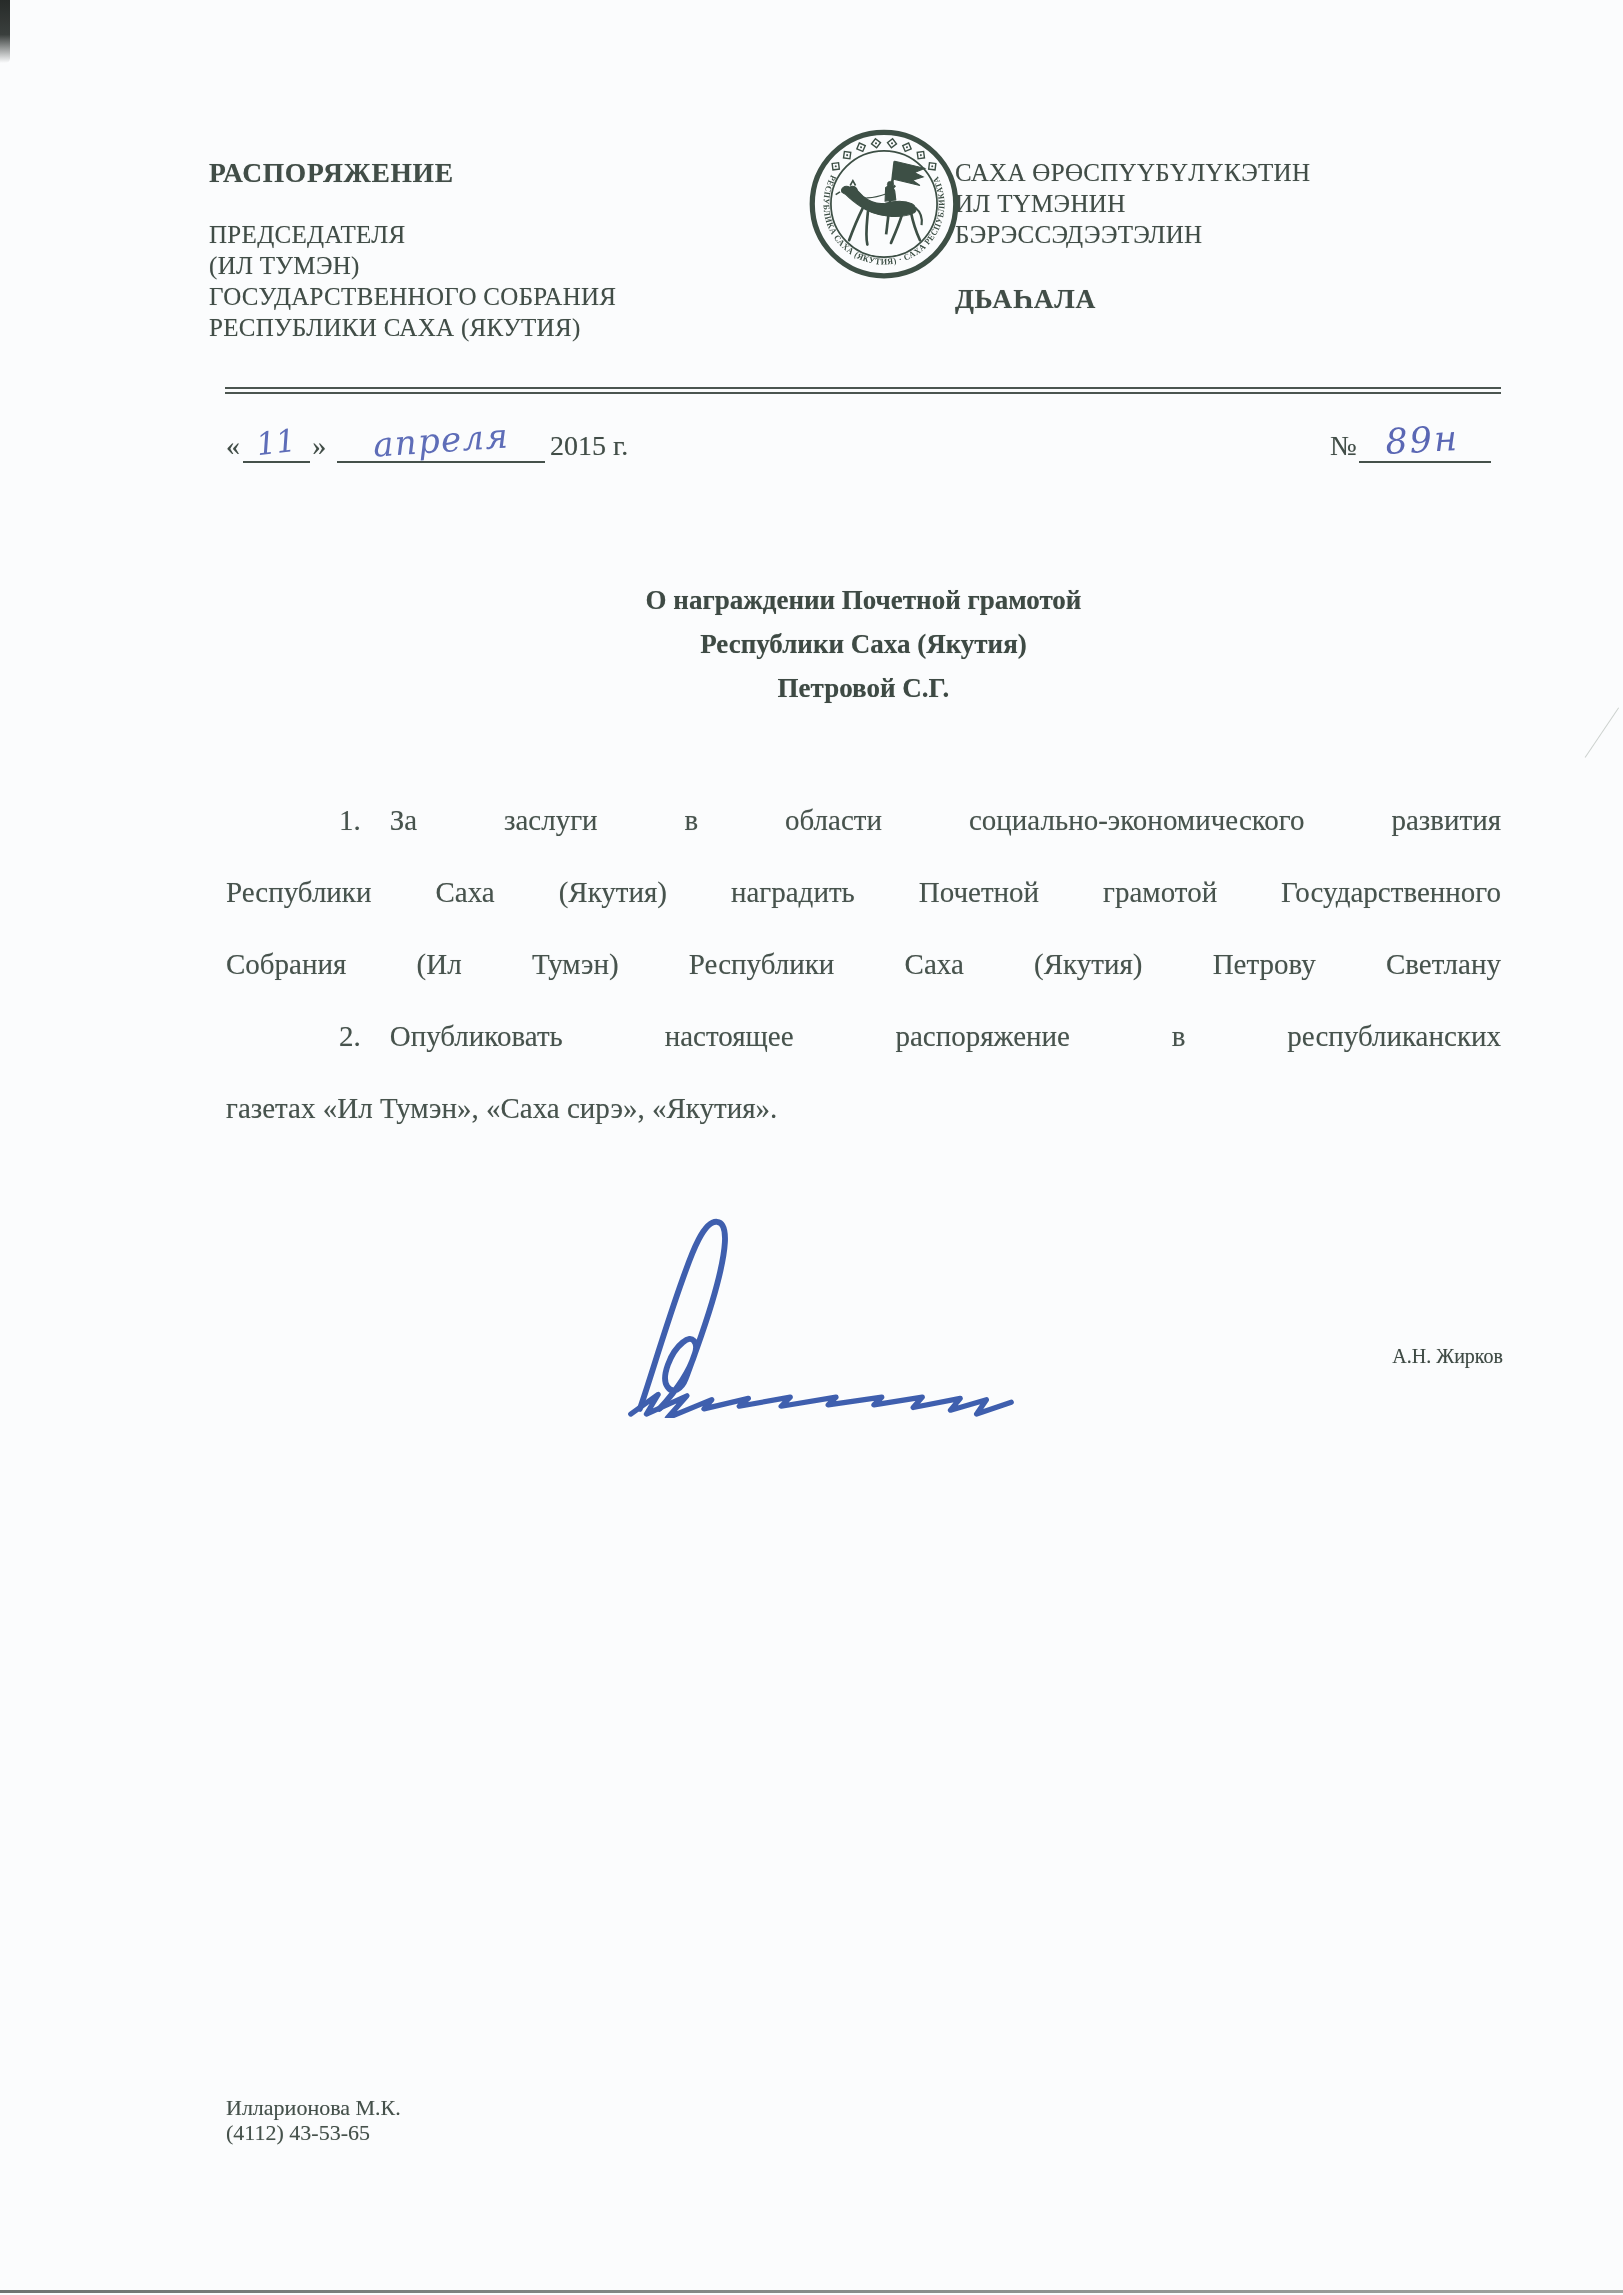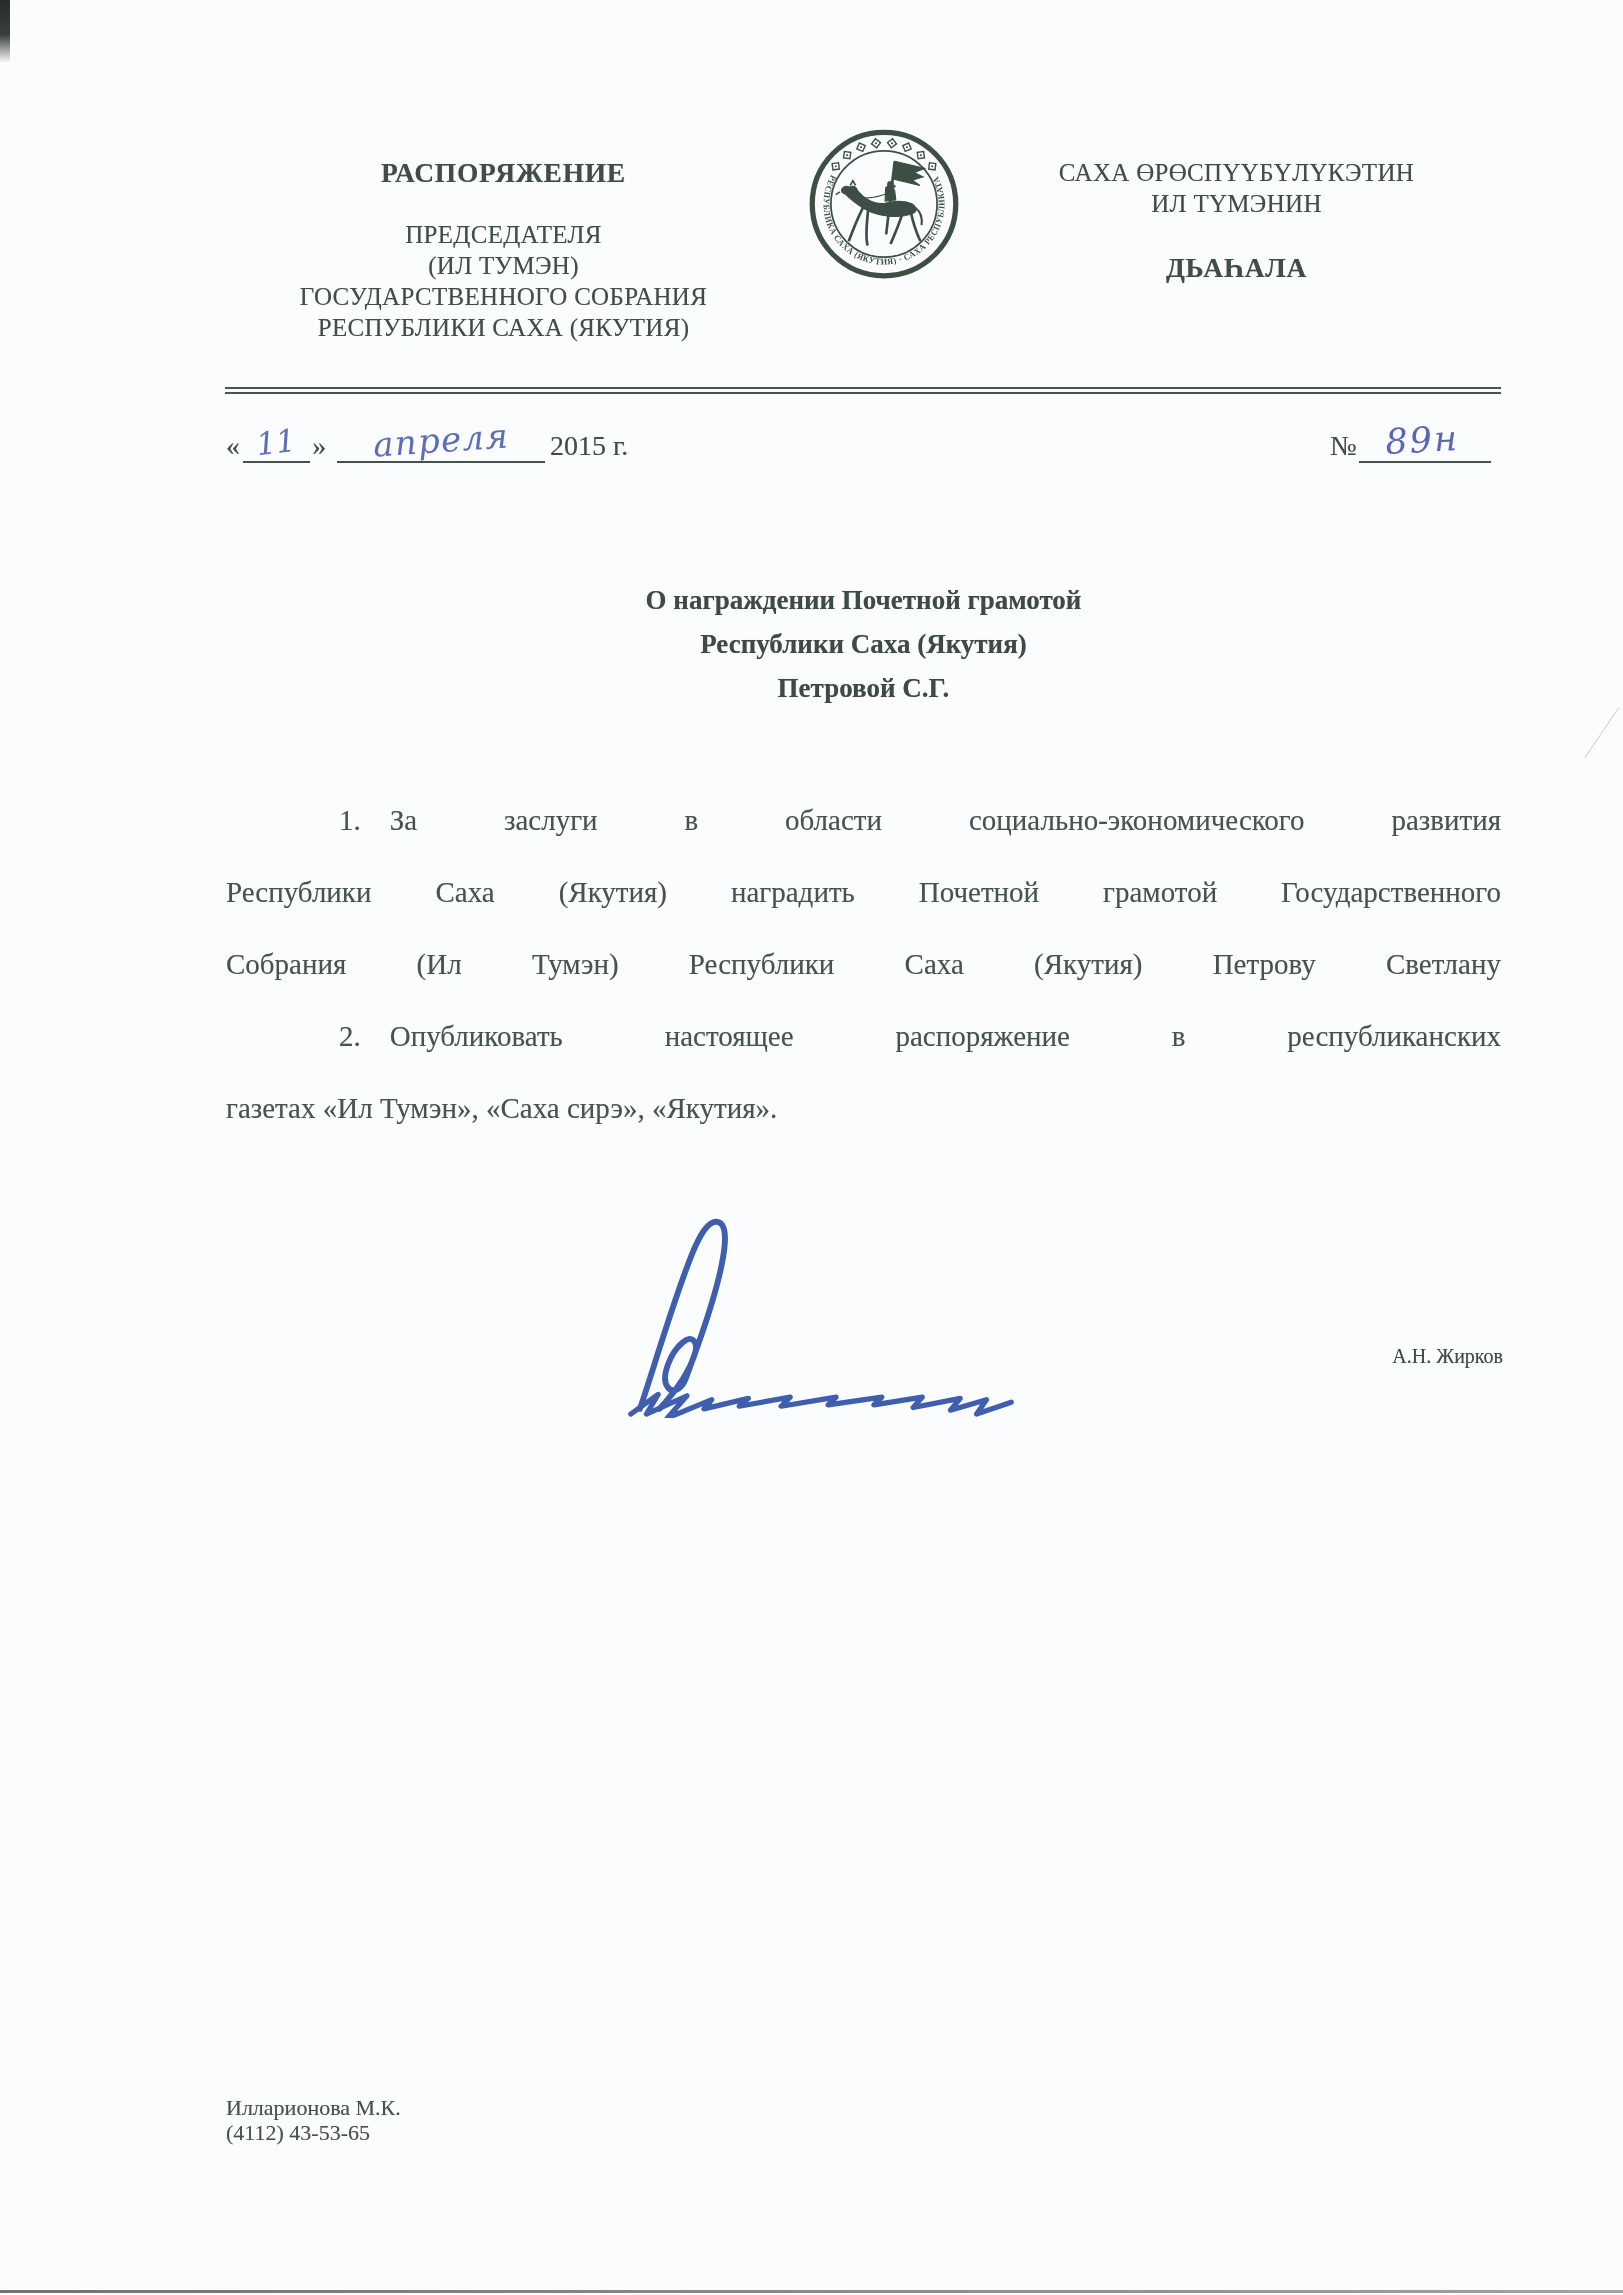--- a/index.html
+++ b/index.html
@@ -7,21 +7,21 @@
     width: 1623px; height: 2295px;
     background: #fbfcfd;
     font-family: "Liberation Serif", "DejaVu Serif", serif;
     color: #414d47;
     position: relative;
     overflow: hidden;
   }
   .abs { position: absolute; }
 
   
-  .hdr-block { text-align: center; }
+  .hdr-block { }
   .hdr-title {
     font-size: 27.5px; font-weight: bold; letter-spacing: 0.7px;
     line-height: 31px; margin-bottom: 31px;
     text-shadow: 0 0 0.7px rgba(60,72,66,.45);
   }
   .hdr-line {
     font-size: 25px; line-height: 31px; letter-spacing: 0.3px;
     text-shadow: 0 0 0.7px rgba(60,72,66,.4);
   }
   .hdr-title-right {
@@ -119,20 +119,21 @@
   <div class="hdr-title">РАСПОРЯЖЕНИЕ</div>
   <div class="hdr-line">ПРЕДСЕДАТЕЛЯ</div>
   <div class="hdr-line">(ИЛ ТУМЭН)</div>
   <div class="hdr-line">ГОСУДАРСТВЕННОГО СОБРАНИЯ</div>
   <div class="hdr-line">РЕСПУБЛИКИ САХА (ЯКУТИЯ)</div>
 </div>
 
 <div class="abs hdr-block" style="left:955px; top:157px; width:563px;">
   <div class="hdr-line">САХА ӨРӨСПҮҮБҮЛҮКЭТИН</div>
   <div class="hdr-line">ИЛ ТҮМЭНИН</div>
+  <div class="hdr-line">БЭРЭССЭДЭЭТЭЛИН</div>
   <div class="hdr-title-right">ДЬАҺАЛА</div>
 </div>
 
 <svg class="abs" style="left:807px; top:127px;" width="154" height="154" viewBox="-132 -132 264 264">
   <g stroke="#3d4f45" fill="none">
     <circle r="123" stroke-width="9"></circle>
     <circle r="91" stroke-width="3"></circle>
   </g>
   <path id="sealArc" d="M -89.5 -52 A 103.6 103.6 0 1 0 89.5 -52" fill="none"></path>
   <text font-size="15" font-weight="bold" letter-spacing="1" fill="#3d4f45" font-family="Liberation Serif, DejaVu Serif, serif">

